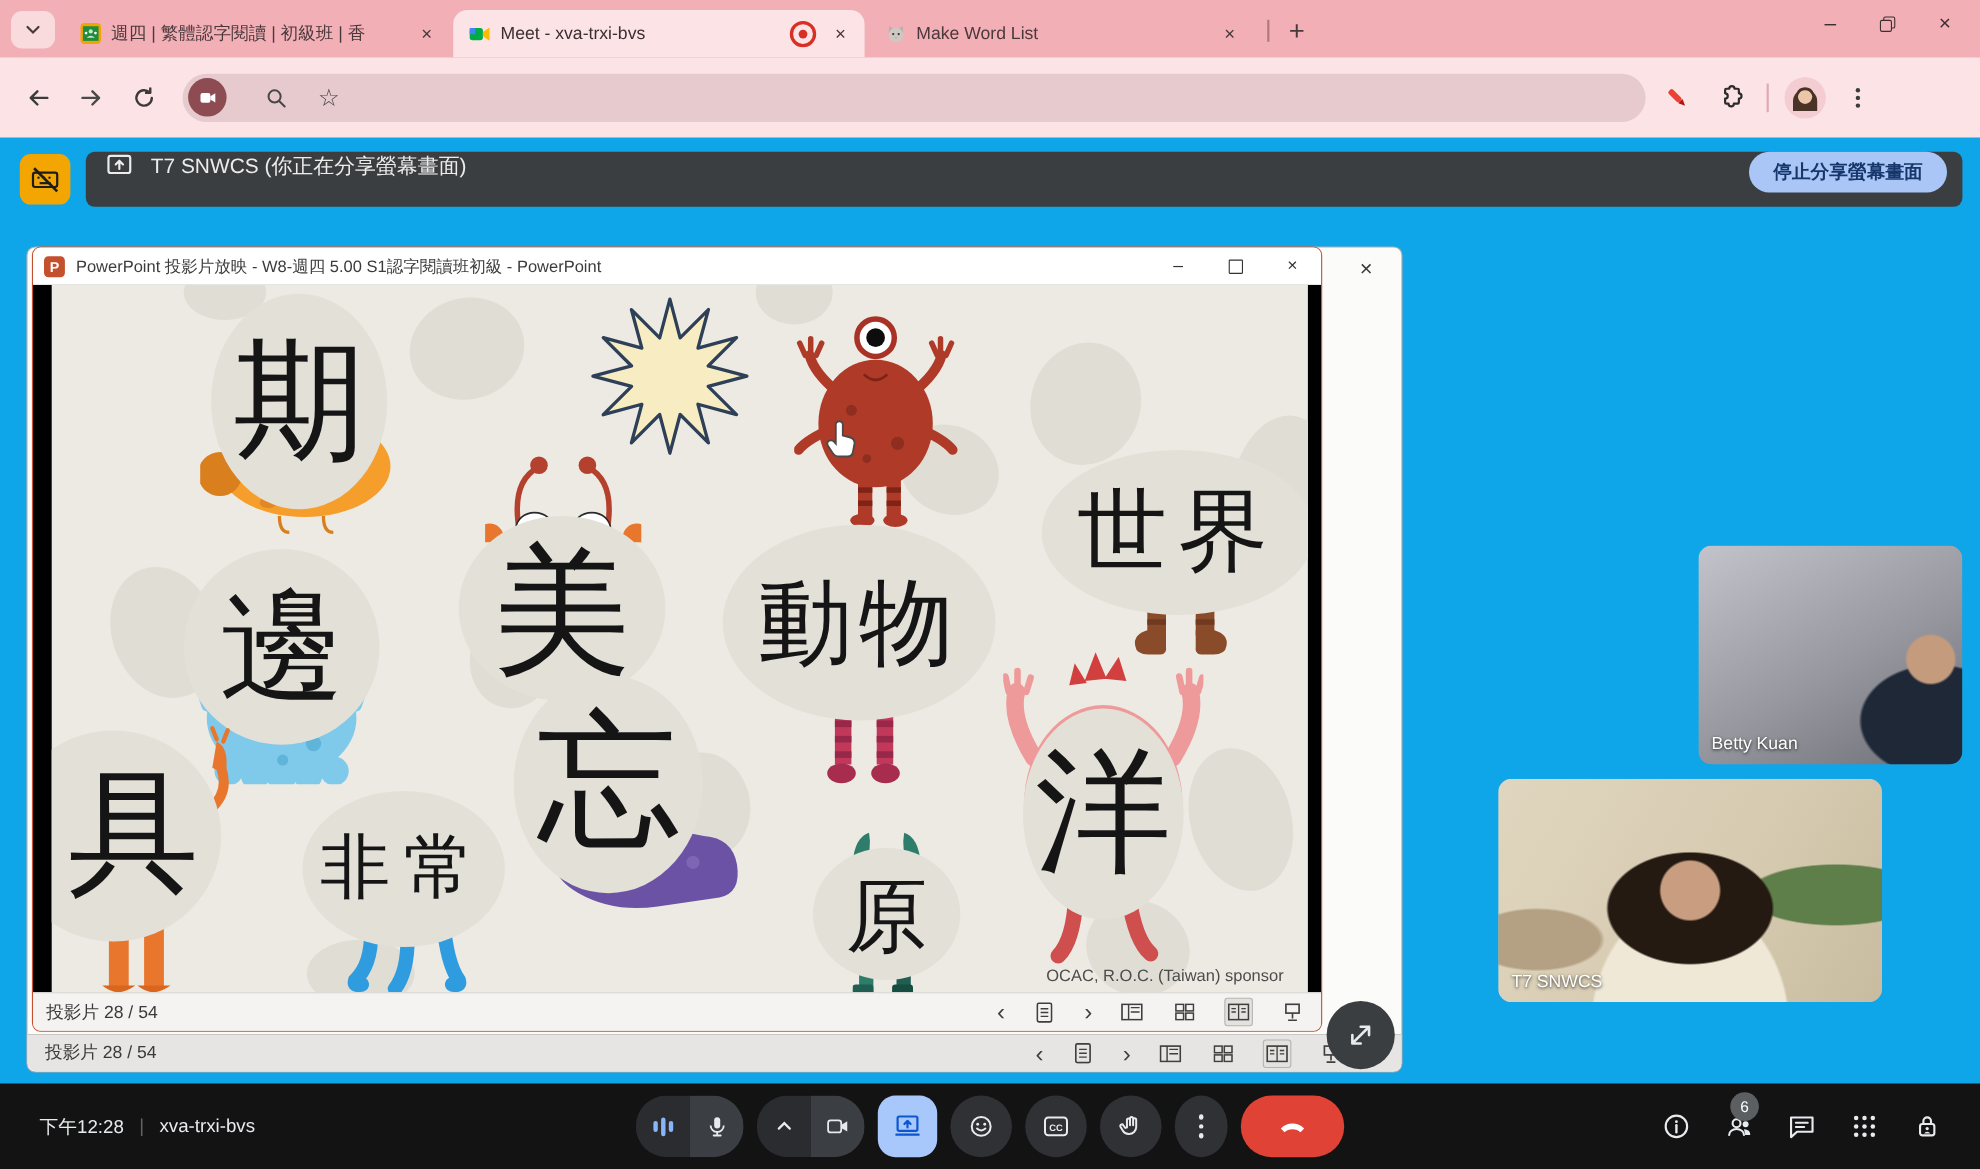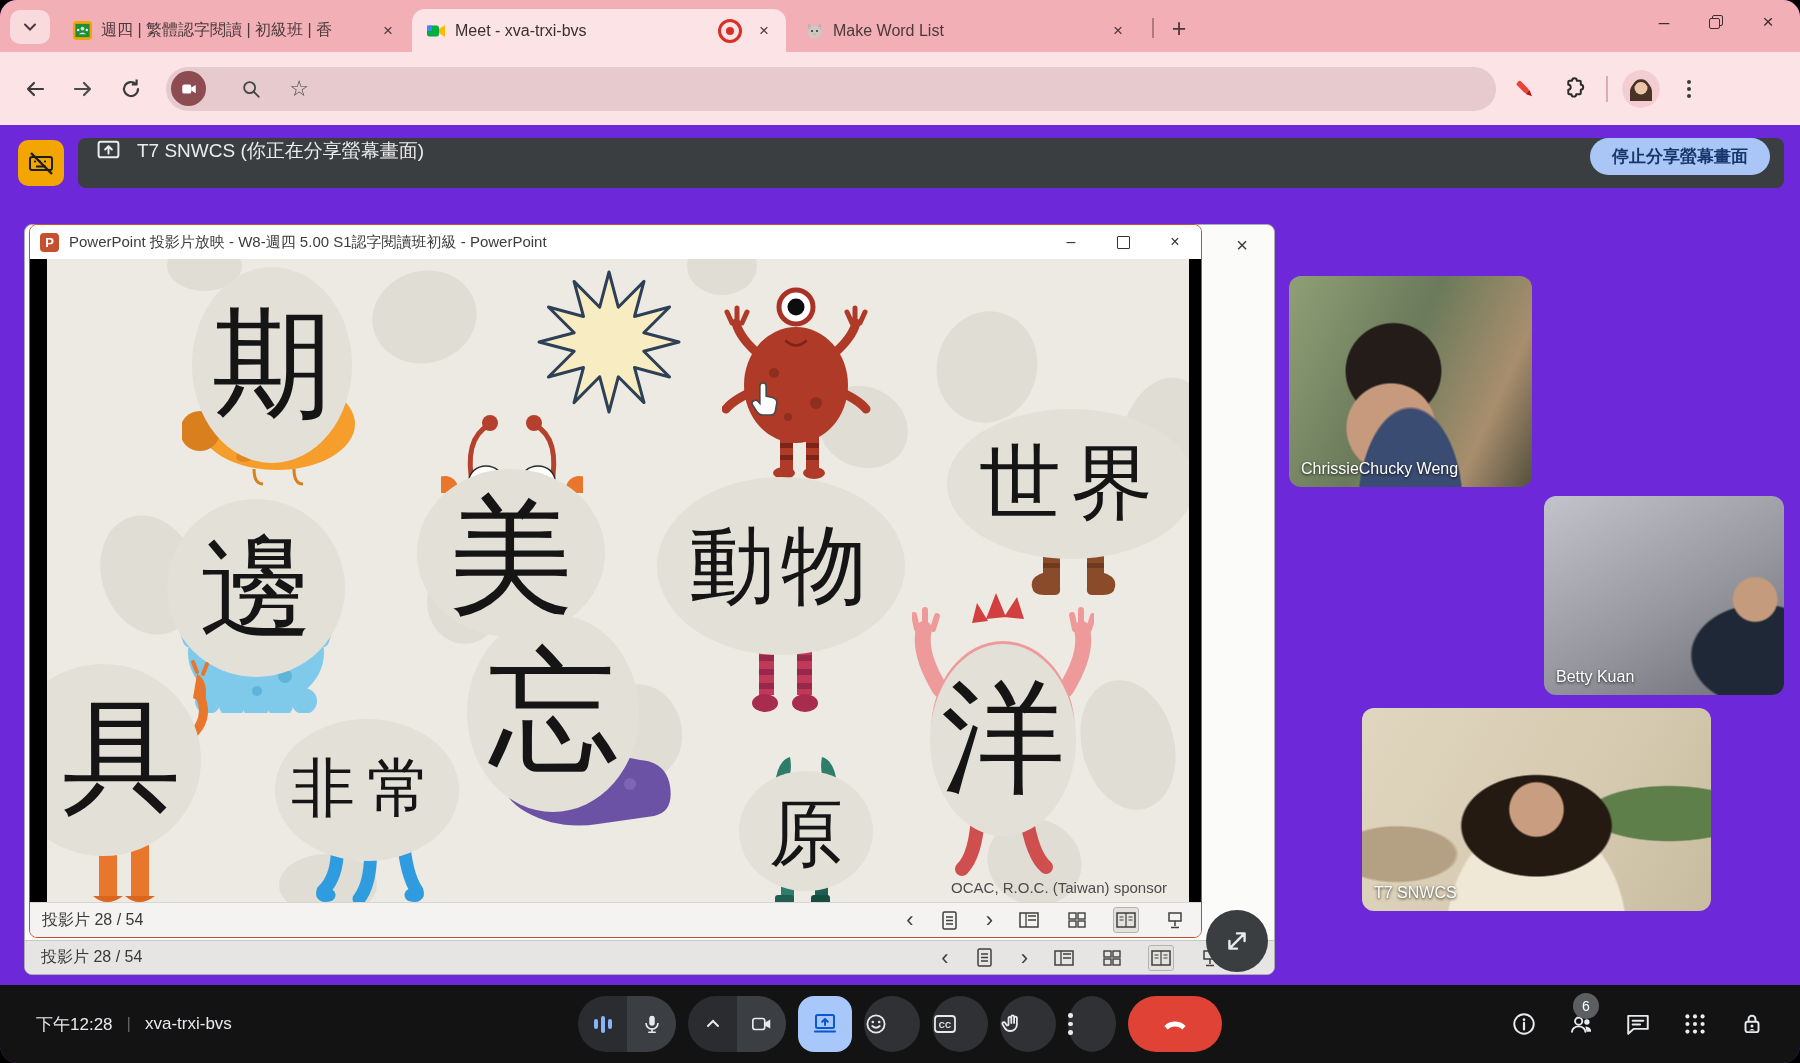--- a/index.html
+++ b/index.html
@@ -1,17 +1,17 @@
 <!DOCTYPE html>
 <html><head>
 <meta charset="utf-8">
 <style>
   html,body{margin:0;padding:0;background:#000;}
-  .screen{position:relative;width:1800px;height:1063px;overflow:hidden;background:#6d28d9;
-          font-family:"Liberation Sans",sans-serif;border-radius:17px;-webkit-font-smoothing:antialiased;}
+  .screen{position:relative;width:1800px;height:1063px;overflow:hidden;background:#0ea5e9;
+          font-family:"Liberation Sans",sans-serif;-webkit-font-smoothing:antialiased;}
 
   
   .tabbar{position:absolute;left:0;top:0;width:1800px;height:52px;background:#f2afb6;}
   .tab-search{position:absolute;left:10px;top:10px;width:40px;height:34px;border-radius:10px;
               background:rgba(255,255,255,.55);display:flex;align-items:center;justify-content:center;}
   .tab{position:absolute;top:9px;height:43px;border-radius:13px 13px 0 0;display:flex;align-items:center;
        padding:0 10px;color:#4a393c;font-size:16px;box-sizing:border-box;}
   .tab.active{background:#fbe3e6;color:#3a2e31;}
   .tab .fav{width:20px;height:20px;margin:0 9px 0 4px;flex:0 0 auto;display:flex;align-items:center;justify-content:center;}
   .tab .ttl{flex:1;white-space:nowrap;overflow:hidden;}
@@ -127,21 +127,21 @@
   .eva-badge i:nth-child(1){height:8px}.eva-badge i:nth-child(2){height:13px}.eva-badge i:nth-child(3){height:8px}
 
   
   .meetbar{position:absolute;left:0;bottom:0;width:1800px;height:78px;background:#131314;z-index:8;}
   .mb-left{position:absolute;left:36px;top:0;height:78px;display:flex;align-items:center;gap:14px;color:#e8eaed;font-size:17px;}
   .mb-left .pipe{color:#5f6368;}
   .mb-center{position:absolute;left:50%;top:11px;transform:translateX(-50%);display:flex;gap:12px;align-items:center;}
   .pill{height:56px;border-radius:28px;display:flex;overflow:hidden;}
   .pill .half{width:49px;height:56px;display:flex;align-items:center;justify-content:center;}
   .half.dk{background:#2a2c2f;} .half.lt{background:#3b3e42;}
-  .roundbtn{width:56px;height:56px;border-radius:50%;background:#303134;display:flex;align-items:center;}
+  .roundbtn{width:56px;height:56px;border-radius:50%;background:#303134;display:flex;align-items:center;justify-content:center;}
   .roundbtn.narrow{width:48px;}
   .sharebtn{width:54px;height:56px;border-radius:16px;background:#a8c7fa;display:flex;align-items:center;justify-content:center;}
   .endbtn{width:94px;height:56px;border-radius:28px;background:#e04235;display:flex;align-items:center;justify-content:center;}
   .bars{display:flex;align-items:center;gap:3px;}
   .bars i{width:4px;border-radius:2px;background:#8ab4f8;display:block;}
   .bars i:nth-child(1){height:10px}.bars i:nth-child(2){height:17px}.bars i:nth-child(3){height:10px}
   .vdots{display:flex;flex-direction:column;gap:4px;}
   .vdots i{width:4.5px;height:4.5px;border-radius:50%;background:#e8eaed;}
   .mb-right{position:absolute;right:34px;top:0;height:78px;display:flex;align-items:center;gap:29px;}
   .mb-ic{position:relative;width:28px;height:28px;display:flex;align-items:center;justify-content:center;}
@@ -597,23 +597,20 @@
       </div>
     </div>
   </div>
 
   <div class="expand-btn">
     <svg width="26" height="26" viewBox="0 0 24 24">
         <path d="M5 19 L19 5 M12 5 h7 v7 M12 19 H5 v-7" stroke="#e8eaed" stroke-width="2.2" fill="none" stroke-linecap="round" stroke-linejoin="round"></path>
       </svg>
   </div>
 
-  <div class="tile v1" style="left:1289px;top:276px;width:243px;height:211px;">
-    <span class="nm">ChrissieChucky Weng</span>
-  </div>
   <div class="tile v4" style="left:1544px;top:496px;width:240px;height:199px;">
     <span class="nm">Betty Kuan</span>
   </div>
   <div class="tile v5" style="left:1362px;top:708px;width:349px;height:203px;">
     <span class="nm">T7 SNWCS</span>
   </div>
 
   <div class="meetbar">
     <div class="mb-left">
       <span>下午12:28</span>

